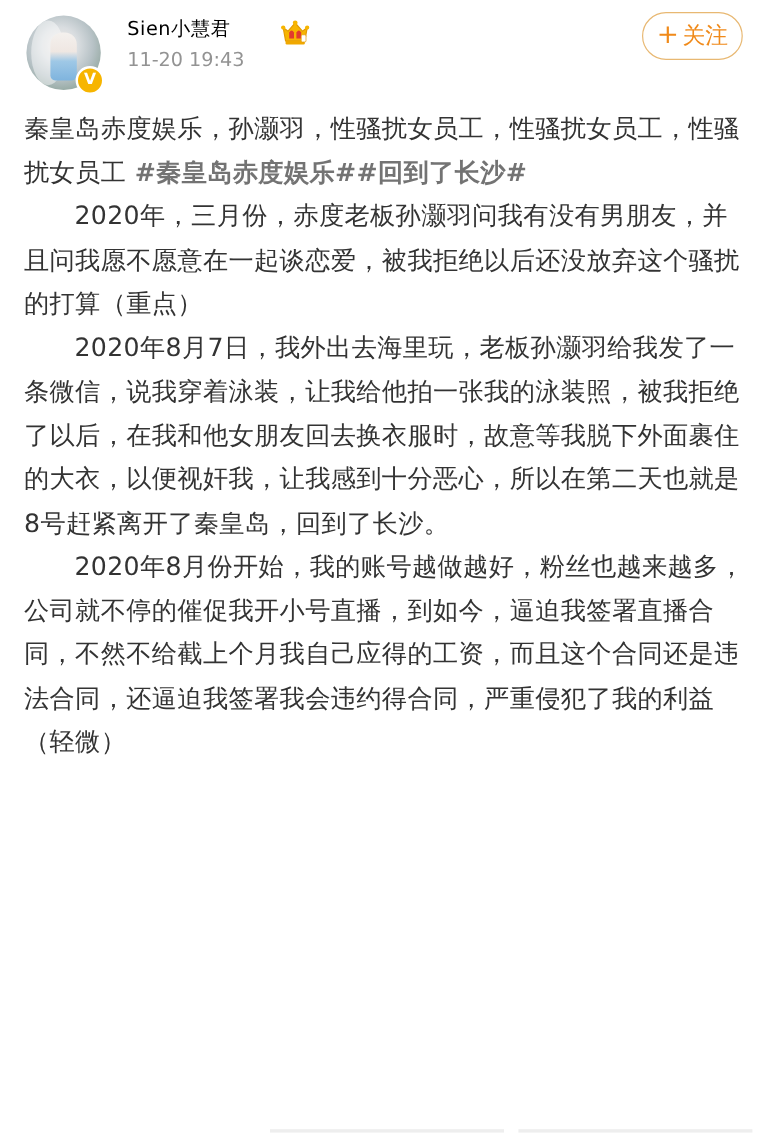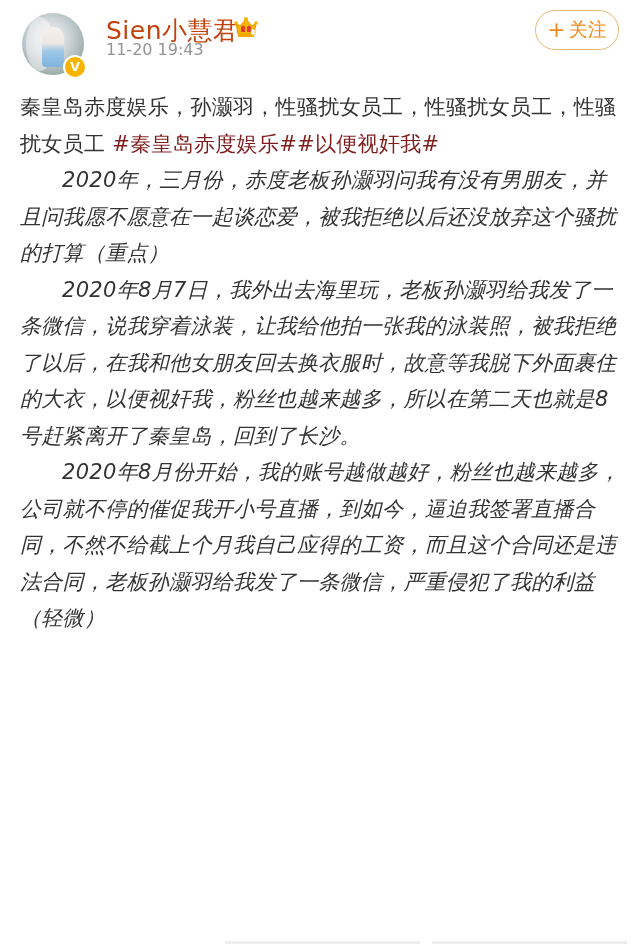--- a/index.html
+++ b/index.html
@@ -9,32 +9,32 @@
   .avatar { position: absolute; left: 22px; top: 13px; width: 62px; height: 62px; border-radius: 50%;
             background: radial-gradient(circle at 45% 40%, #f3ede8 0%, #d9dde0 30%, #b7c2c6 55%, #8fa59c 80%, #6d8678 100%);
             overflow: hidden; }
   .avatar .figure { position: absolute; left: 20px; top: 14px; width: 22px; height: 40px; border-radius: 10px 10px 4px 4px;
             background: linear-gradient(#f4f1ee 0%, #efe7e2 40%, #9fc8e6 60%, #7fb4de 100%); }
   .avatar .veil { position: absolute; left: 4px; top: 4px; width: 28px; height: 54px; border-radius: 50%;
             background: rgba(255,255,255,0.45); }
   .vbadge { position: absolute; left: 63px; top: 55px; width: 20px; height: 20px; border-radius: 50%;
             background: #f7b500; border: 2px solid #ffffff; color: #fff; font-size: 13px; font-weight: bold;
             text-align: center; line-height: 20px; }
-  .username { position: absolute; left: 106px; top: 14px; font-size: 25px; color: #c2410c; letter-spacing: 0.5px; }
+  .username { position: absolute; left: 106px; top: 14px; font-size: 16px; color: #000000; letter-spacing: 0.5px; }
   .crown { position: absolute; left: 234px; top: 16px; width: 24px; height: 22px; }
   .time { position: absolute; left: 106px; top: 40px; font-size: 16px; color: #939393; }
   .follow { position: absolute; left: 535px; top: 10px; width: 84px; height: 40px; box-sizing: border-box;
             border: 1px solid #e8b872; border-radius: 20px; color: #f08a1a; font-size: 19px;
             display: flex; align-items: center; justify-content: center; background: #fff; cursor: pointer; }
   .follow .plus { font-size: 22px; margin-right: 3px; line-height: 1; }
   .content { position: absolute; left: 20px; top: 89px; width: 605px; font-size: 21px; line-height: 36.5px;
              color: #333333; letter-spacing: 0.3px; }
   .content p { margin: 0; }
-  .indent { text-indent: 2em; font-style: italic; }
-  .tag { color: #7f1d1d; }
+  .indent { text-indent: 2em; }
+  .tag { color: #737373; font-weight: bold; }
   .bottom-bar { position: absolute; top: 941px; height: 3px; background: #eeeeee; }
 </style>
 </head>
 <body>
 
 <div class="header">
   <div class="avatar">
     <div class="veil"></div>
     <div class="figure"></div>
   </div>
@@ -51,20 +51,20 @@
     <rect x="17" y="13" width="4" height="6" rx="1" fill="#ffffff" stroke="#e39a00" stroke-width="0.6"></rect>
   </svg>
   <div class="time">11-20 19:43</div>
   <div class="follow">
     <span class="plus">+</span>
     <span>关注</span>
   </div>
 </div>
 
 <div class="content">
-  <p><span>秦皇岛赤度娱乐，孙灏羽，性骚扰女员工，性骚扰女员工，性骚扰女员工 </span><span class="tag">#秦皇岛赤度娱乐#</span><span class="tag">#以便视奸我#</span></p>
+  <p><span>秦皇岛赤度娱乐，孙灏羽，性骚扰女员工，性骚扰女员工，性骚扰女员工 </span><span class="tag">#秦皇岛赤度娱乐#</span><span class="tag">#回到了长沙#</span></p>
   <p class="indent">2020年，三月份，赤度老板孙灏羽问我有没有男朋友，并且问我愿不愿意在一起谈恋爱，被我拒绝以后还没放弃这个骚扰的打算（重点）</p>
-  <p class="indent">2020年8月7日，我外出去海里玩，老板孙灏羽给我发了一条微信，说我穿着泳装，让我给他拍一张我的泳装照，被我拒绝了以后，在我和他女朋友回去换衣服时，故意等我脱下外面裹住的大衣，以便视奸我，粉丝也越来越多，所以在第二天也就是8号赶紧离开了秦皇岛，回到了长沙。</p>
-  <p class="indent">2020年8月份开始，我的账号越做越好，粉丝也越来越多，公司就不停的催促我开小号直播，到如今，逼迫我签署直播合同，不然不给截上个月我自己应得的工资，而且这个合同还是违法合同，老板孙灏羽给我发了一条微信，严重侵犯了我的利益（轻微）</p>
+  <p class="indent">2020年8月7日，我外出去海里玩，老板孙灏羽给我发了一条微信，说我穿着泳装，让我给他拍一张我的泳装照，被我拒绝了以后，在我和他女朋友回去换衣服时，故意等我脱下外面裹住的大衣，以便视奸我，让我感到十分恶心，所以在第二天也就是8号赶紧离开了秦皇岛，回到了长沙。</p>
+  <p class="indent">2020年8月份开始，我的账号越做越好，粉丝也越来越多，公司就不停的催促我开小号直播，到如今，逼迫我签署直播合同，不然不给截上个月我自己应得的工资，而且这个合同还是违法合同，还逼迫我签署我会违约得合同，严重侵犯了我的利益（轻微）</p>
 </div>
 
 <div class="bottom-bar" style="left:225px;width:195px;"></div>
 <div class="bottom-bar" style="left:432px;width:195px;"></div>
 
 </body></html>

